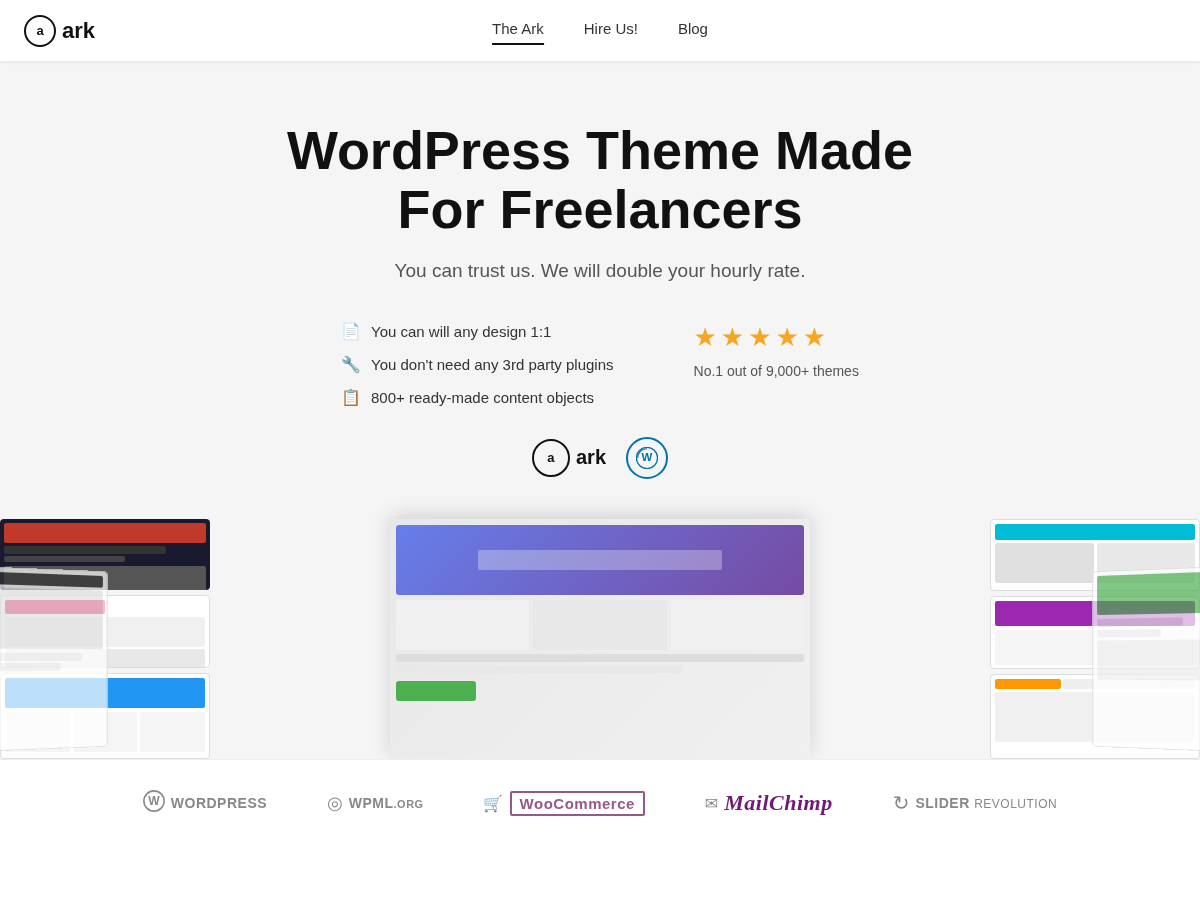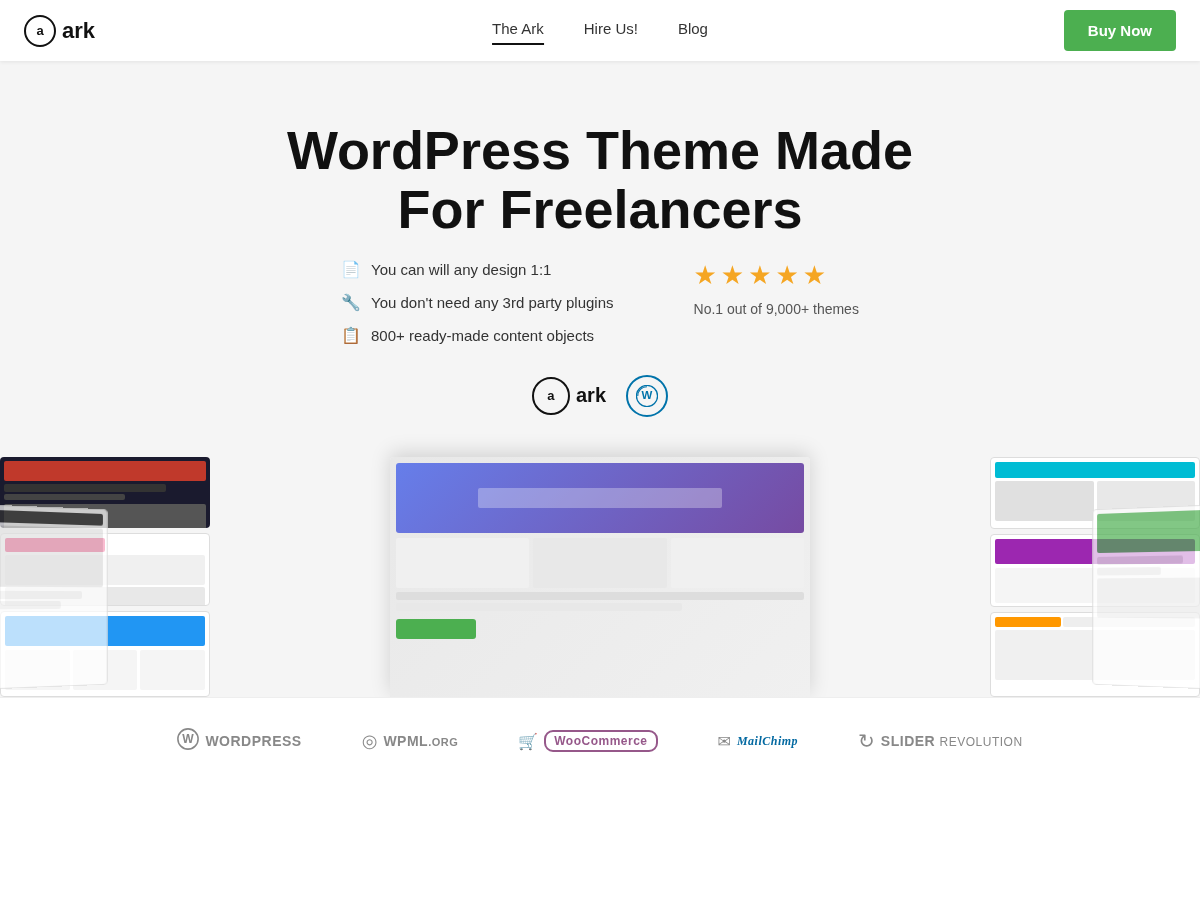--- a/index.html
+++ b/index.html
@@ -129,26 +129,26 @@
     </div>
     <span>ark</span>
   </a>
 
   <div class="nav-links">
     <a class="nav-link active" href="#">The Ark</a>
     <a class="nav-link" href="#">Hire Us!</a>
     <a class="nav-link" href="#">Blog</a>
   </div>
 
-  <button class="btn-buy-now">Buy Now</button>
 </nav>
 
 <section class="hero">
   <div class="hero-inner">
     <h1 class="hero-title">WordPress Theme Made For Freelancers</h1>
+    <p class="hero-subtitle">You can trust us. We will double your hourly rate.</p>
 
     <div class="features-row">
       <div class="features-left">
         <div class="feature-item">
           <span class="feature-icon">📄</span>
           <span>You can will any design 1:1</span>
         </div>
         <div class="feature-item">
           <span class="feature-icon">🔧</span>
           <span>You don't need any 3rd party plugins</span>
@@ -272,25 +272,25 @@
       </svg>
     </span>
     <span class="partner-name" style="color:#888;">WORDPRESS</span>
   </div>
   <div class="partner-item">
     <span class="partner-icon" style="font-size:18px;color:#888;">◎</span>
     <span class="partner-name" style="color:#888;">WPML<span style="font-size:11px;">.ORG</span></span>
   </div>
   <div class="partner-item">
     <span class="partner-icon" style="font-size:16px;color:#96588a;">🛒</span>
-    <span class="partner-name" style="color:#96588a;border:2px solid #96588a;padding:2px 8px;border-radius:9px;font-size:12px;">WooCommerce</span>
+    <span class="partner-name" style="color:#96588a;border:2px solid #96588a;padding:2px 8px;border-radius:2px;font-size:15px;">WooCommerce</span>
   </div>
   <div class="partner-item">
     <span class="partner-icon" style="font-size:16px;color:#888;">✉</span>
-    <span class="partner-name" style="color:#0369a1;font-family:Georgia,serif;font-style:italic;font-size:12px;">MailChimp</span>
+    <span class="partner-name" style="color:#701a75;font-family:Georgia,serif;font-style:italic;font-size:22px;">MailChimp</span>
   </div>
   <div class="partner-item">
     <span class="partner-icon" style="font-size:20px;color:#888;">↻</span>
     <span class="partner-name" style="color:#888;">SLIDER <span style="font-weight:300;font-size:12px;">REVOLUTION</span></span>
   </div>
 </div>
 
 <section class="section2">
   
   

